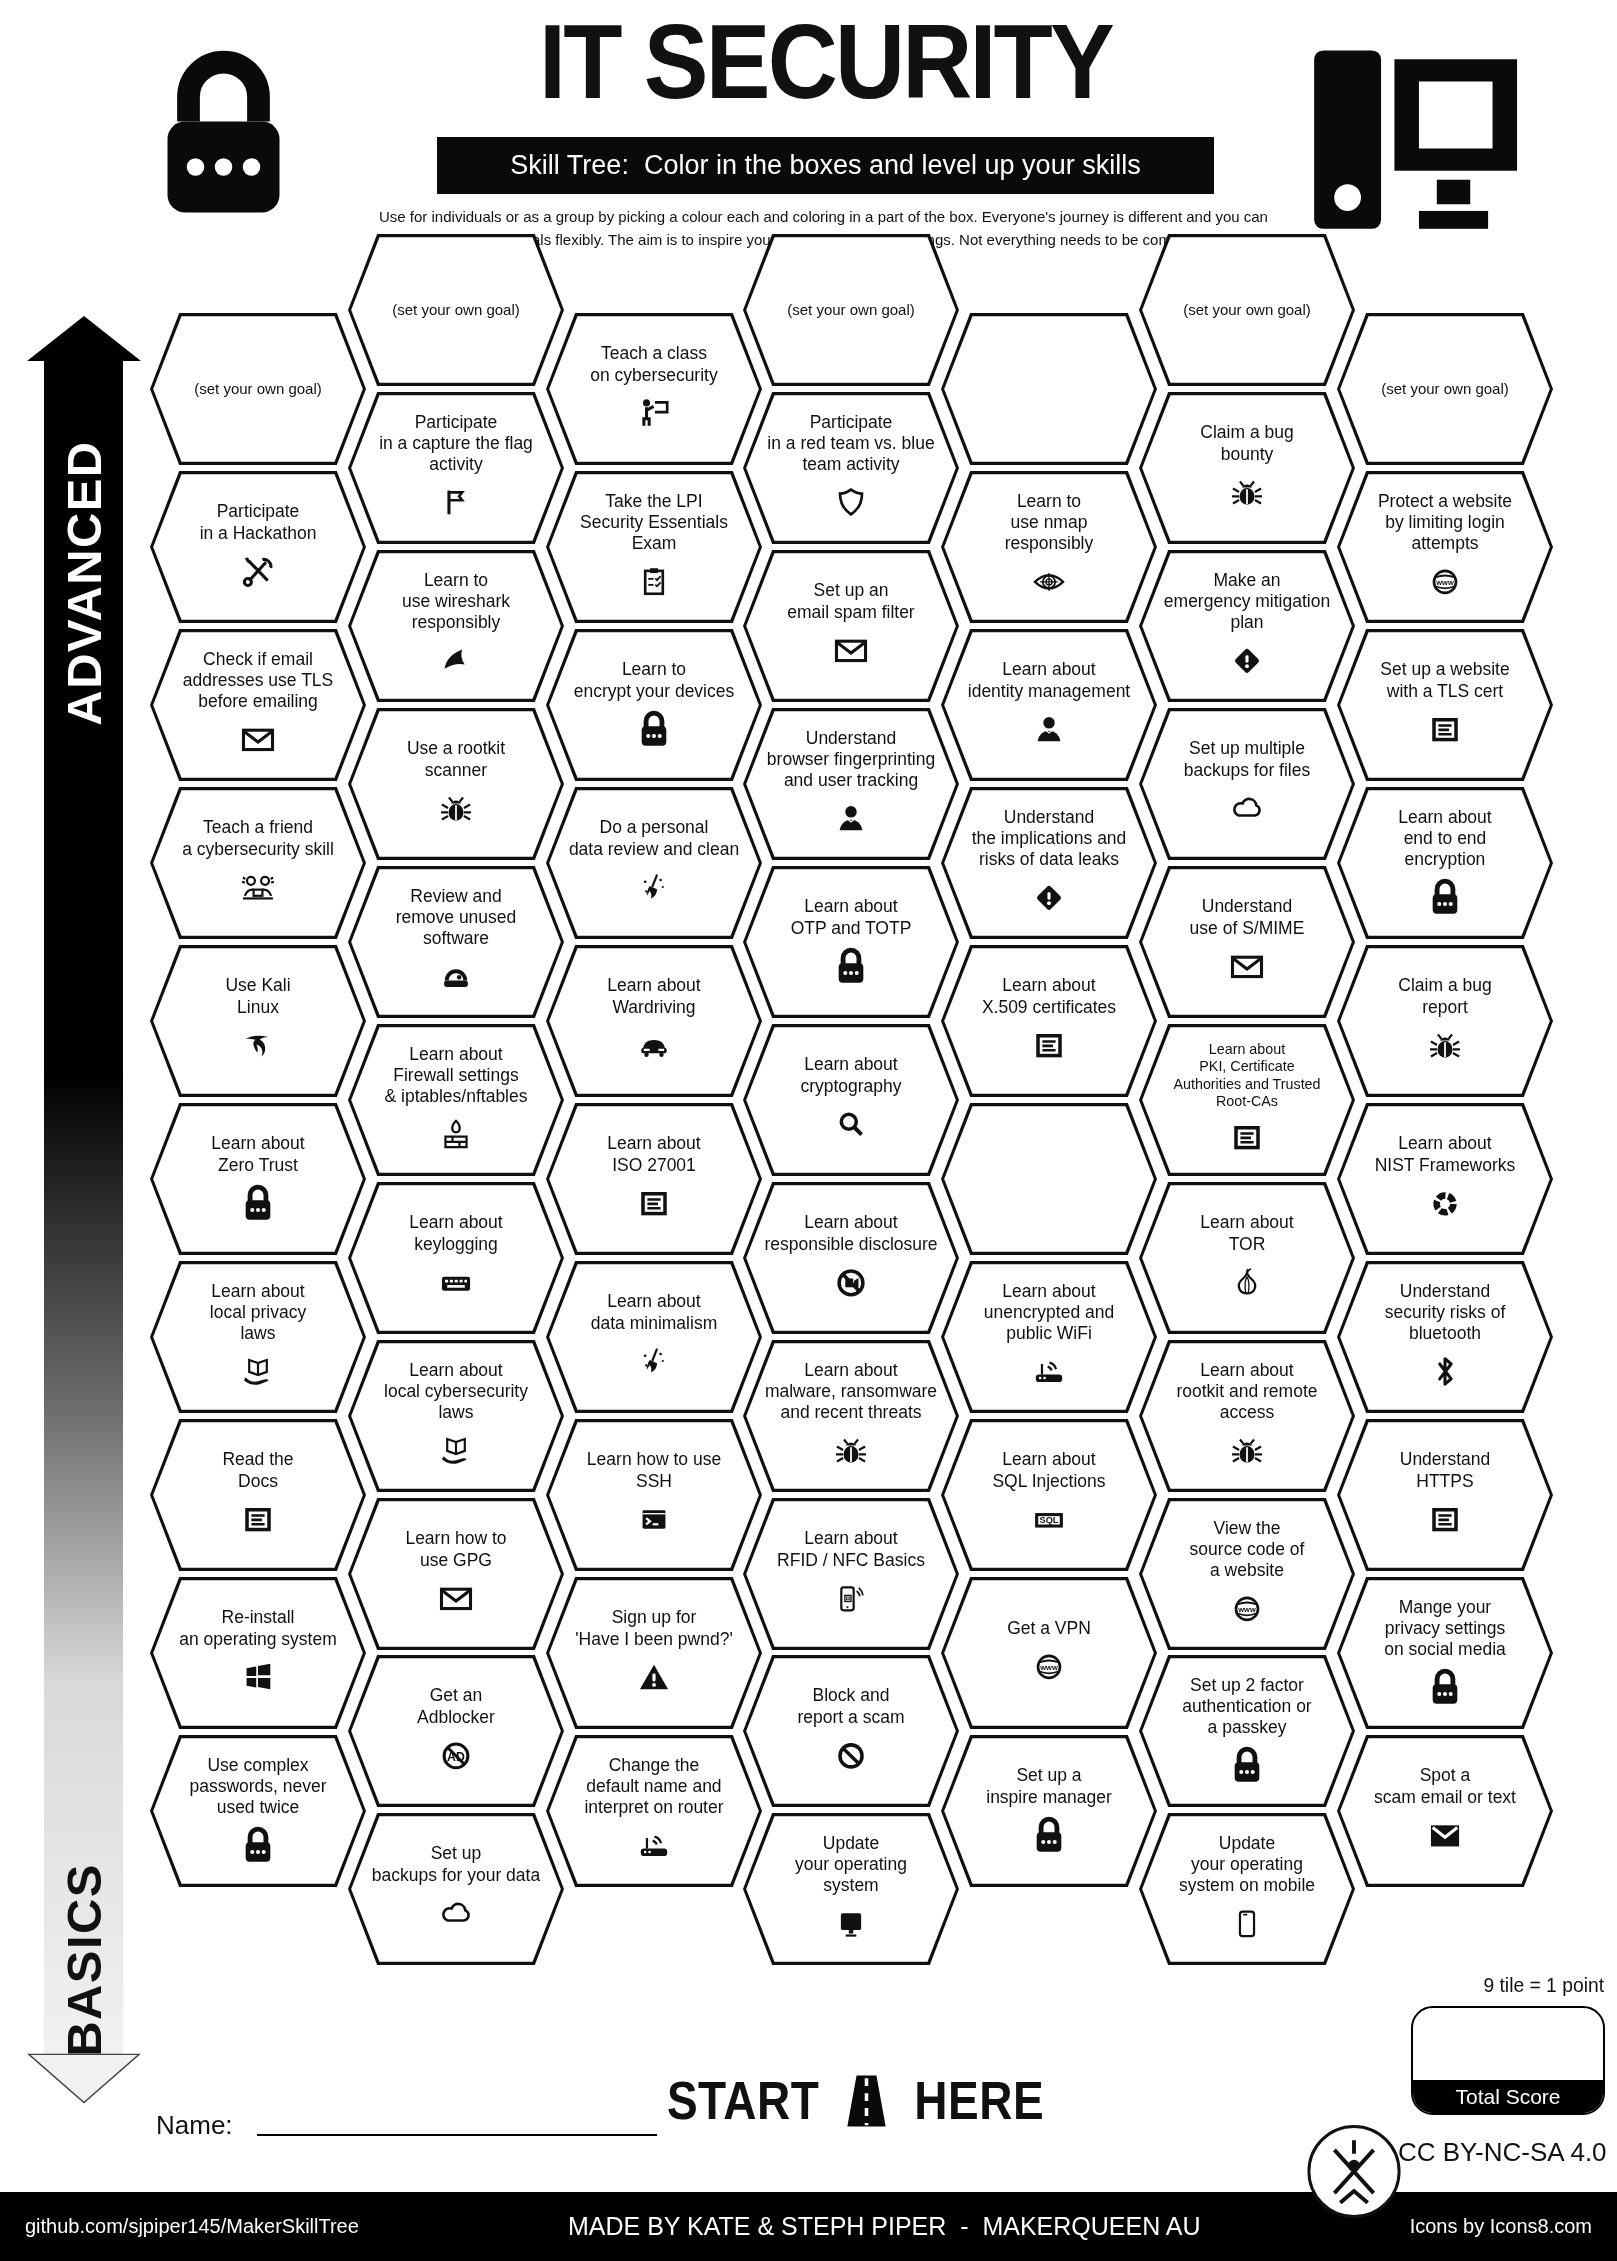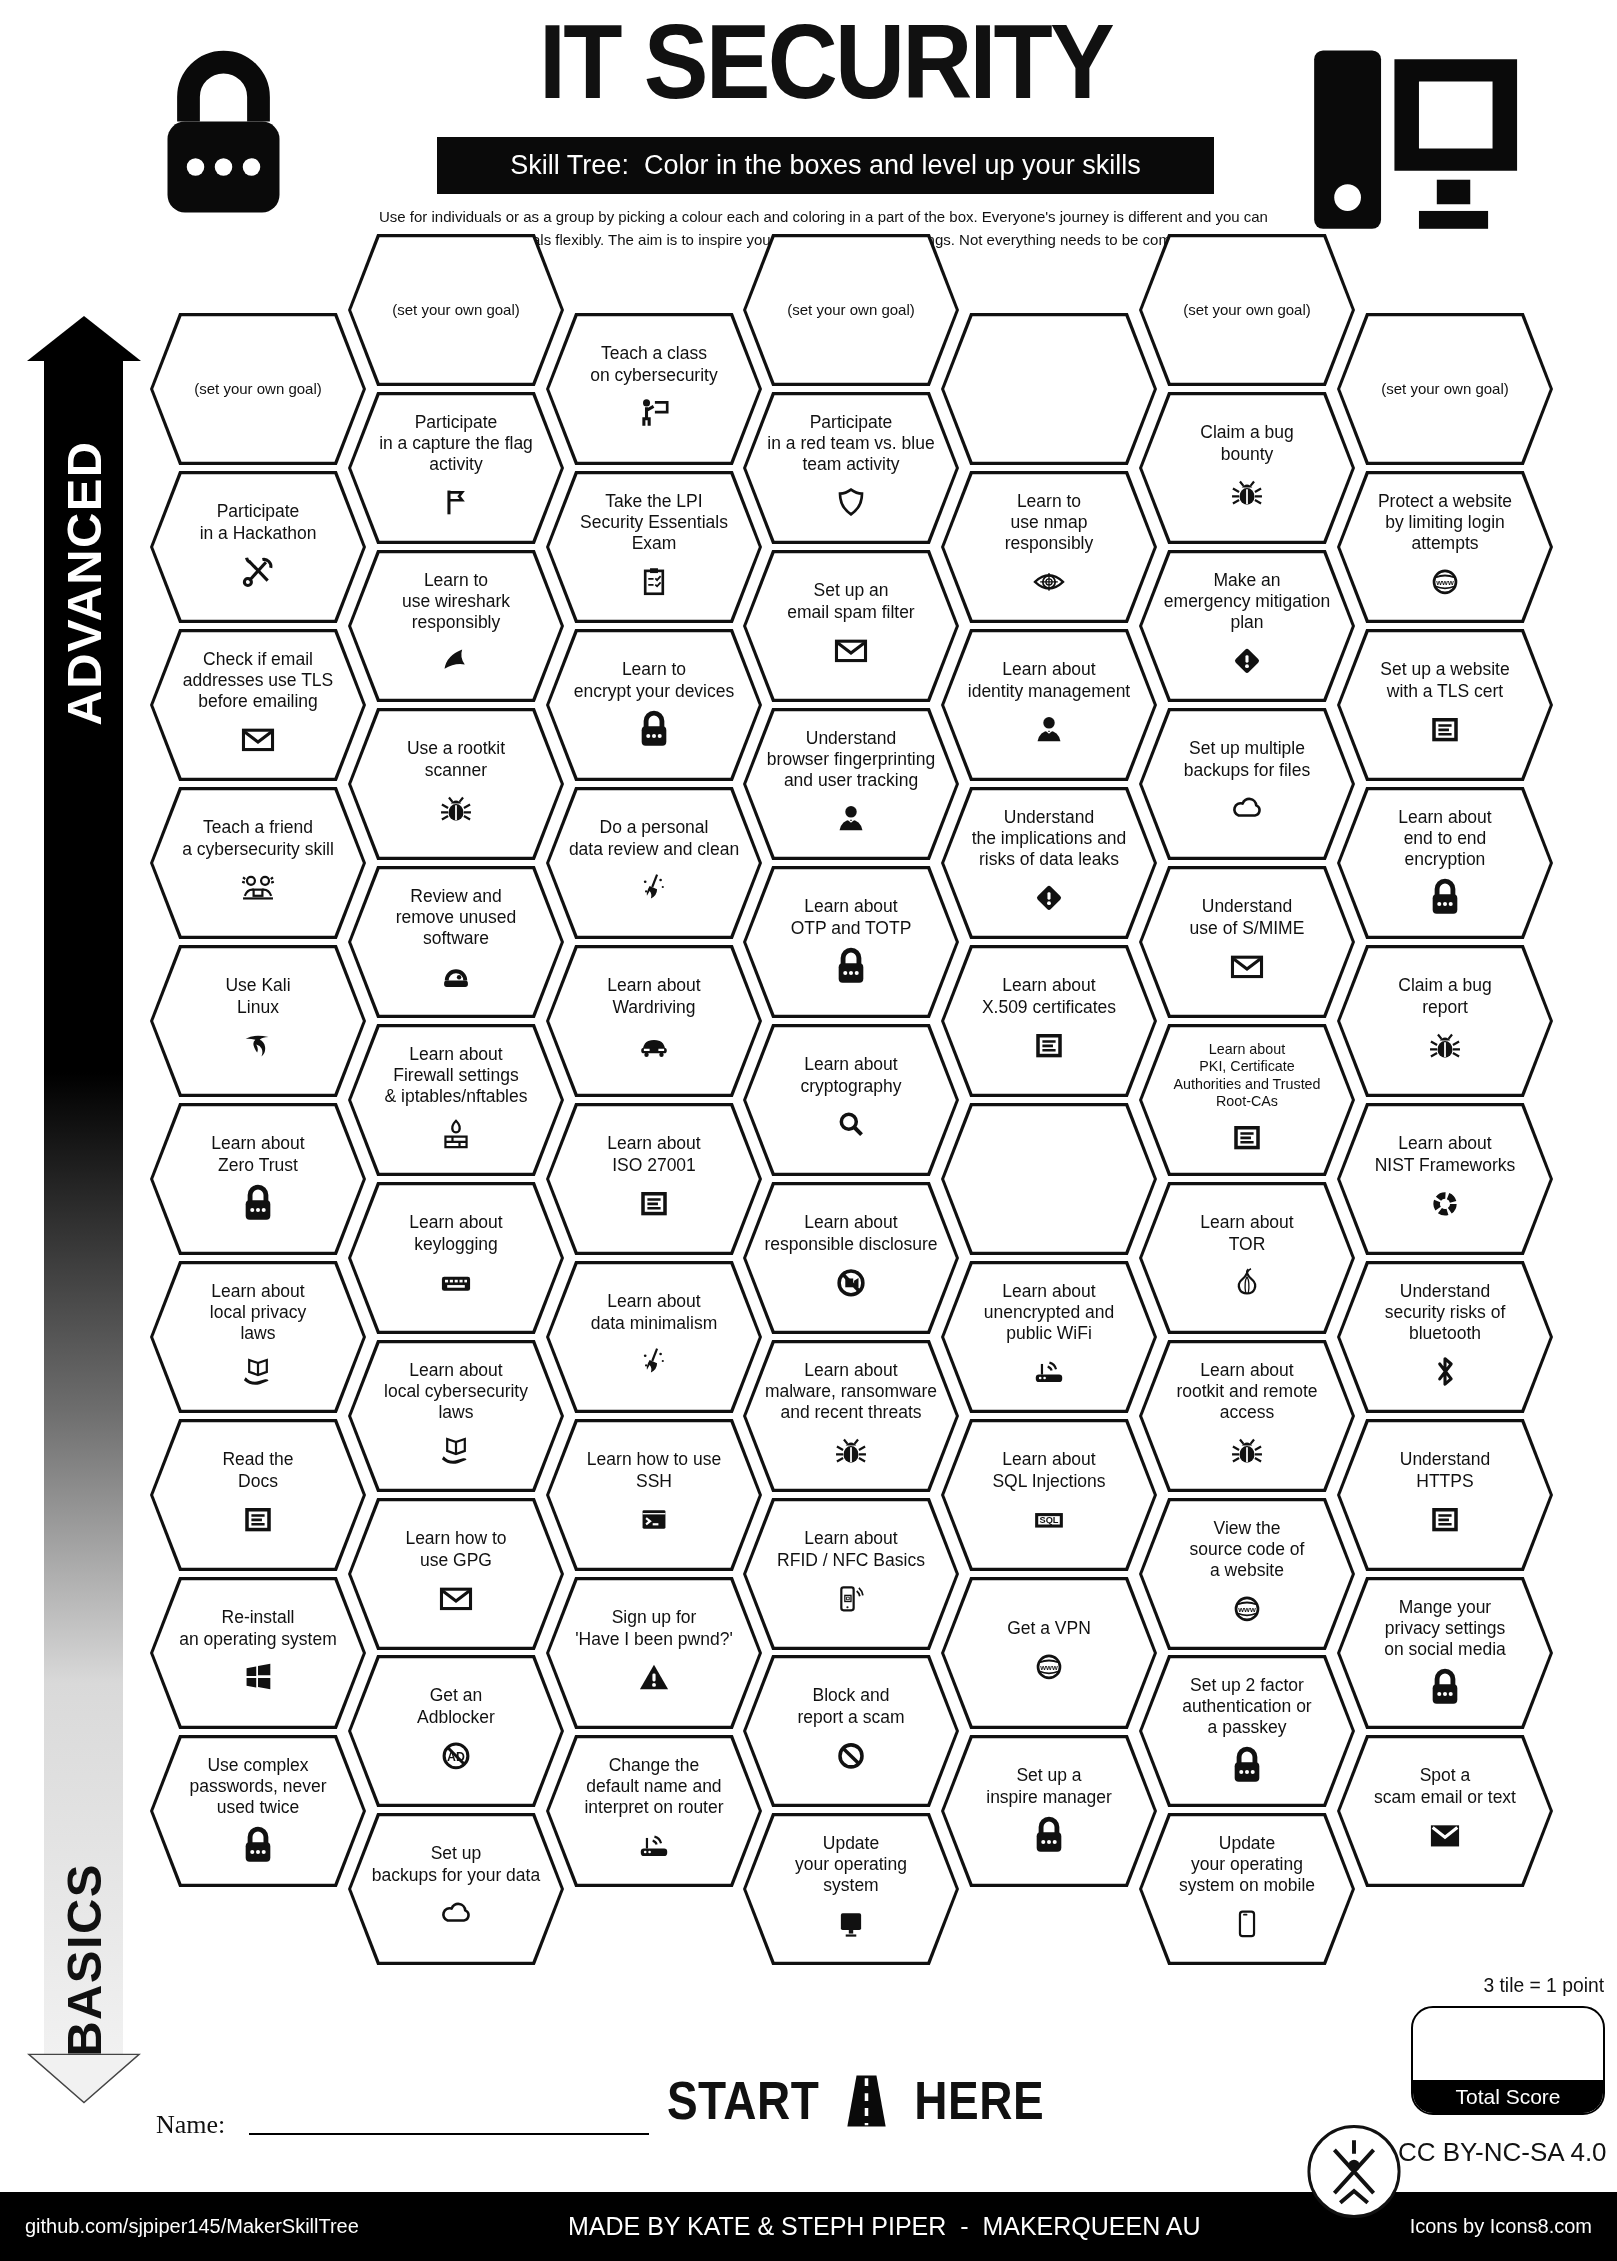--- a/index.html
+++ b/index.html
@@ -45,21 +45,21 @@
       display:flex;align-items:center;justify-content:center;gap:12px;}
   .start-here .word{font-size:46px;font-weight:bold;letter-spacing:0.5px;transform:scaleY(1.15);}
   .start-here .road{width:71px;height:74px;}
   .start-here .road svg{width:100%;height:100%;display:block;}
   .tile-note{position:absolute;left:1409px;top:1975px;width:195px;font-size:19.3px;text-align:right;}
   .score-box{position:absolute;left:1411px;top:2006px;width:194px;height:109px;border:2.8px solid #000;
       border-radius:22px;overflow:hidden;background:#fff;box-sizing:border-box;}
   .score-band{position:absolute;left:0;right:0;bottom:0;height:33px;background:#000;
       display:flex;align-items:center;justify-content:center;}
   .score-band span{color:#fff;font-size:21px;}
-  .name-row{position:absolute;left:156px;top:2110px;display:flex;align-items:flex-end;gap:24px;font-family:Liberation Serif, serif;}
+  .name-row{position:absolute;left:156px;top:2110px;display:flex;align-items:flex-end;gap:24px;}
   .name-row .lbl{font-size:26px;}
   .name-line{width:400px;height:2.8px;background:#000;margin-bottom:4.6px;}
   .license{position:absolute;left:1398px;top:2137px;width:212px;font-size:26px;white-space:nowrap;}
   .mq-logo{position:absolute;left:1305px;top:2121px;width:98px;height:101px;z-index:5;}
   .mq-logo svg{width:100%;height:100%;display:block;}
   .footer{position:absolute;left:0;top:2192px;width:1617px;height:69px;background:#000;
       display:flex;align-items:center;justify-content:space-between;box-sizing:border-box;
       padding:0 25px;}
   .footer span{color:#fff;}
   .f-left,.f-right{font-size:20px;}
@@ -1209,21 +1209,21 @@
     <span class="word">START</span>
     <span class="road">
       <svg viewBox="0 0 100 100">
           <path fill="#0a0a0a" d="M36 14h28l13 72H23z"></path>
           <path d="M50 18v66" stroke="#fff" stroke-width="5" stroke-dasharray="11 10"></path>
         </svg>
     </span>
     <span class="word">HERE</span>
   </div>
 
-  <div class="tile-note">3 tile = 1 point</div>
+  <div class="tile-note">9 tile = 1 point</div>
   <div class="score-box">
     <div class="score-band">
       <span>Total Score</span>
     </div>
   </div>
 
   <div class="name-row">
     <span class="lbl">Name:</span>
     <span class="name-line"></span>
   </div>

